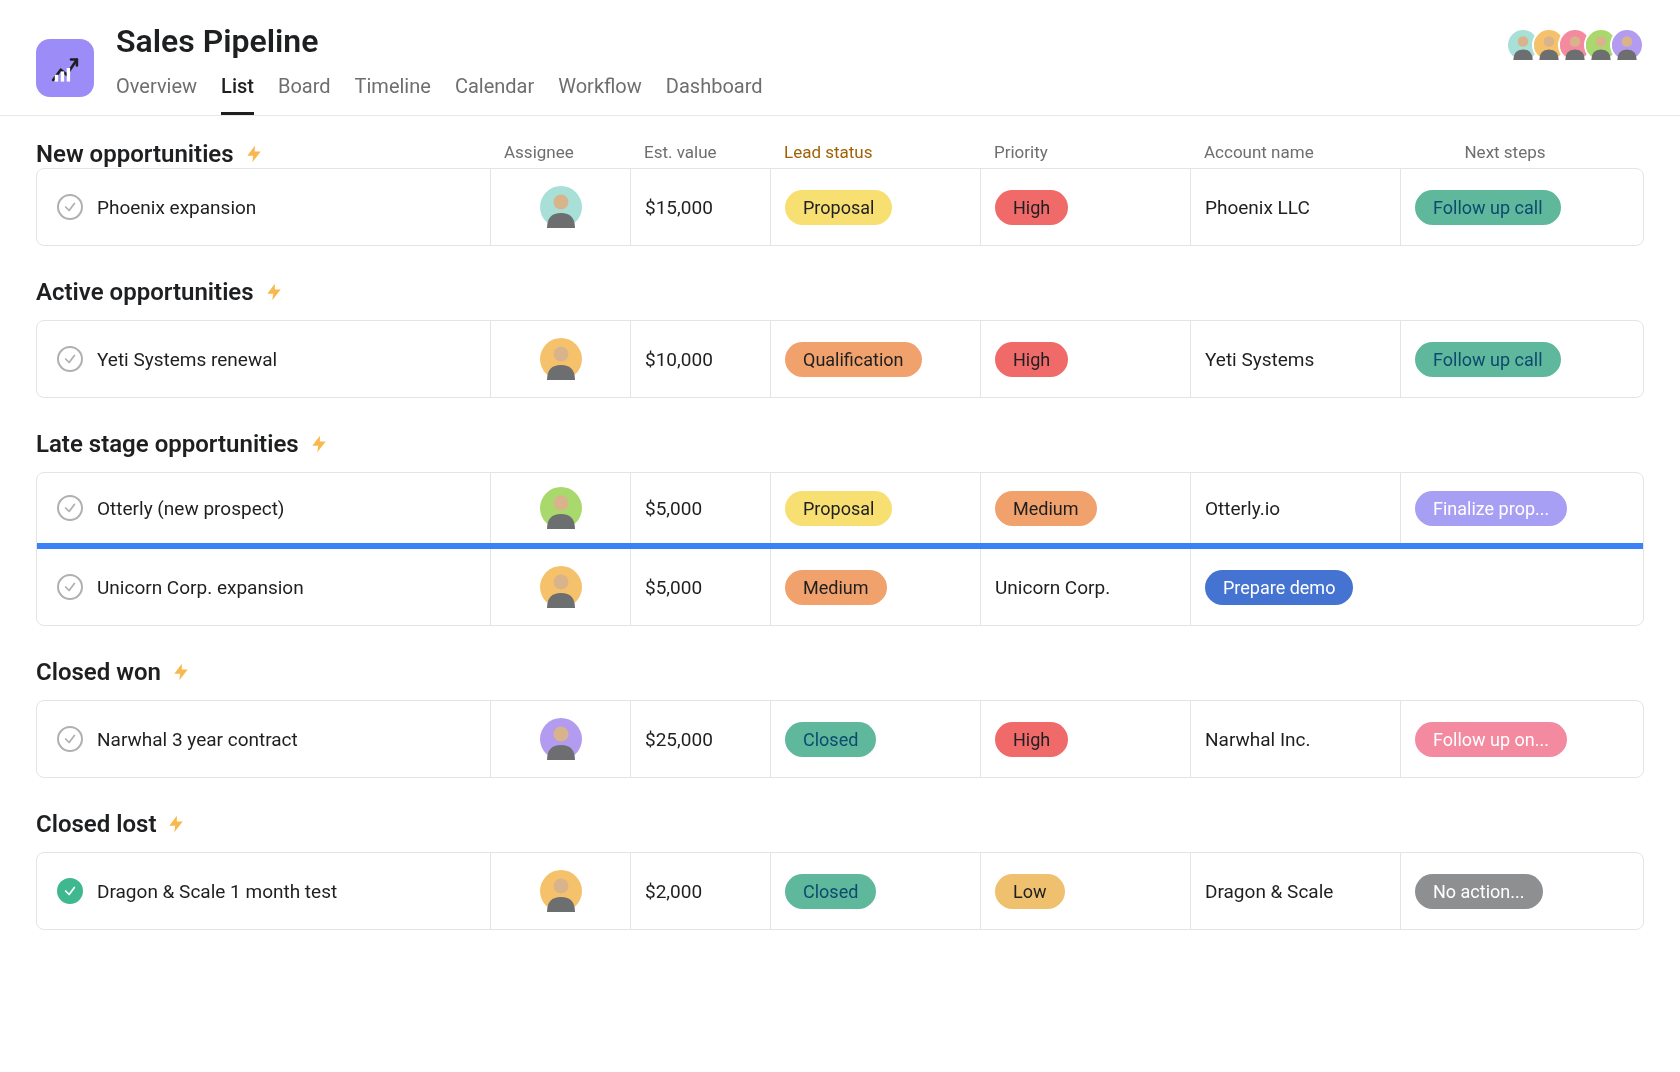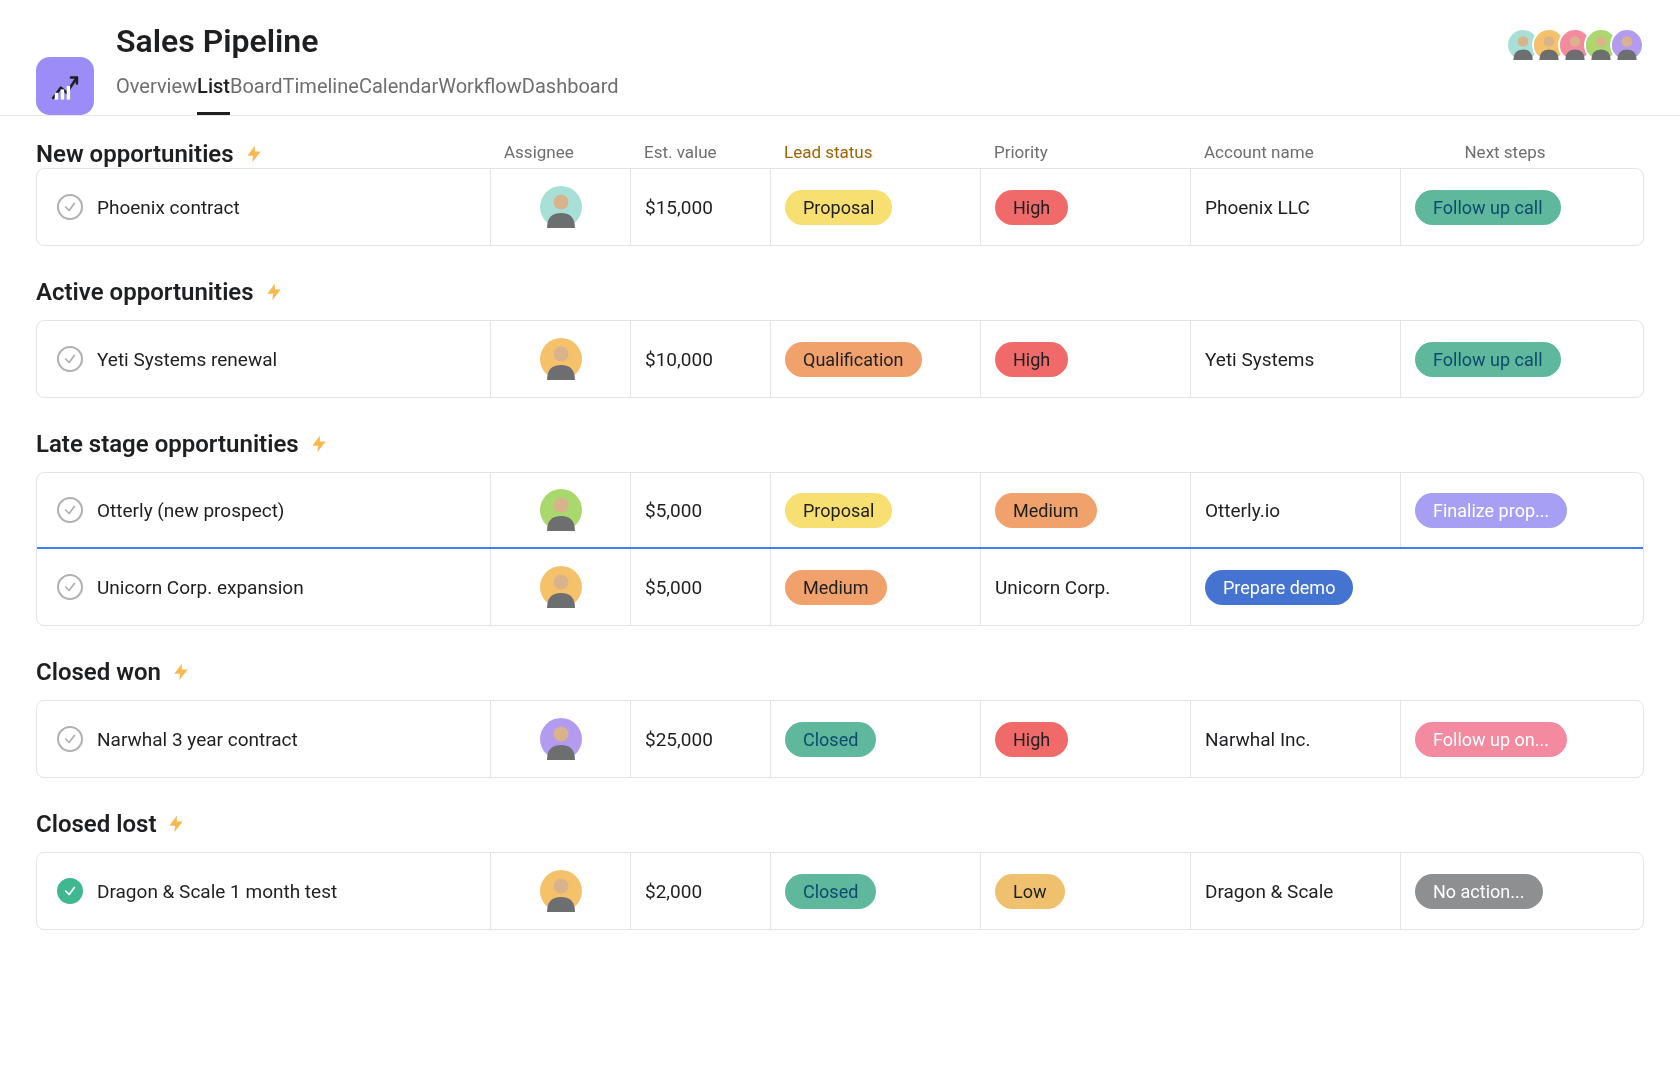--- a/index.html
+++ b/index.html
@@ -5,21 +5,21 @@
   * { box-sizing: border-box; margin: 0; padding: 0; }
   body {
     font-family: -apple-system, BlinkMacSystemFont, "Segoe UI", Roboto, Helvetica, Arial, sans-serif;
     background: #fff;
     color: #1e1f21;
     font-size: 16px;
   }
   .app { width: 1680px; }
   .header {
     display: flex;
-    align-items: flex-end;
+    align-items: center;
     padding: 20px 36px 0 36px;
     border-bottom: 1px solid #e8e8e8;
     position: relative;
   }
   .project-icon {
     width: 58px; height: 58px;
     background: #9b8cf7;
     border-radius: 14px;
     display: flex; align-items: center; justify-content: center;
     margin-right: 22px;
@@ -28,20 +28,21 @@
   .project-icon svg { width: 34px; height: 34px; }
   .title-area { flex: 1; }
   .page-title {
     font-size: 32px;
     font-weight: 600;
     color: #1e1f21;
     margin-top: 2px;
   }
   .tabs {
     display: flex;
+    gap: 24px;
     margin-top: 14px;
   }
   .tab {
     font-size: 20px;
     color: #6d6e6f;
     padding-bottom: 14px;
     cursor: pointer;
     border-bottom: 3px solid transparent;
   }
   .tab.active {
@@ -89,21 +90,21 @@
   .bolt-icon svg { width: 20px; height: 22px; }
 
   .section-table {
     border: 1px solid #e4e4e4;
     border-radius: 8px;
     overflow: hidden;
   }
   .row {
     display: grid;
     grid-template-columns: 454px 140px 140px 210px 210px 210px 210px;
-    border-bottom: 2px solid #3b82f6;
+    border-bottom: 6px solid #3b82f6;
     min-height: 76px;
   }
   .row:last-child { border-bottom: none; }
   .cell {
     display: flex;
     align-items: center;
     padding: 0 14px;
     border-right: 1px solid #e4e4e4;
     font-size: 19px;
     color: #1e1f21;
@@ -235,21 +236,21 @@
           <div style="color: rgb(109, 110, 111); font-size: 17px; padding: 0px 14px 6px; text-align: center;">Next steps</div>
         </div>
         <div class="section-table">
           <div class="row">
             <div class="cell task-cell">
               <span class="check">
                 <svg viewBox="0 0 16 16">
                   <path d="M3 8 L7 12 L13 4" fill="none" stroke-width="2" stroke-linecap="round" stroke-linejoin="round"></path>
                 </svg>
               </span>
-              <span>Phoenix contract</span>
+              <span>Phoenix expansion</span>
             </div>
             <div class="cell assignee-cell">
               <span class="row-avatar">
                 <svg viewBox="0 0 42 42">
                   <circle cx="21" cy="21" r="21" fill="#a8e0d8"></circle>
                   <circle cx="21" cy="16" r="7.5" fill="#d9b38c"></circle>
                   <path d="M7 42 Q7 27 21 27 Q35 27 35 42 Z" fill="#6d6e6f"></path>
                 </svg>
               </span>
             </div>

